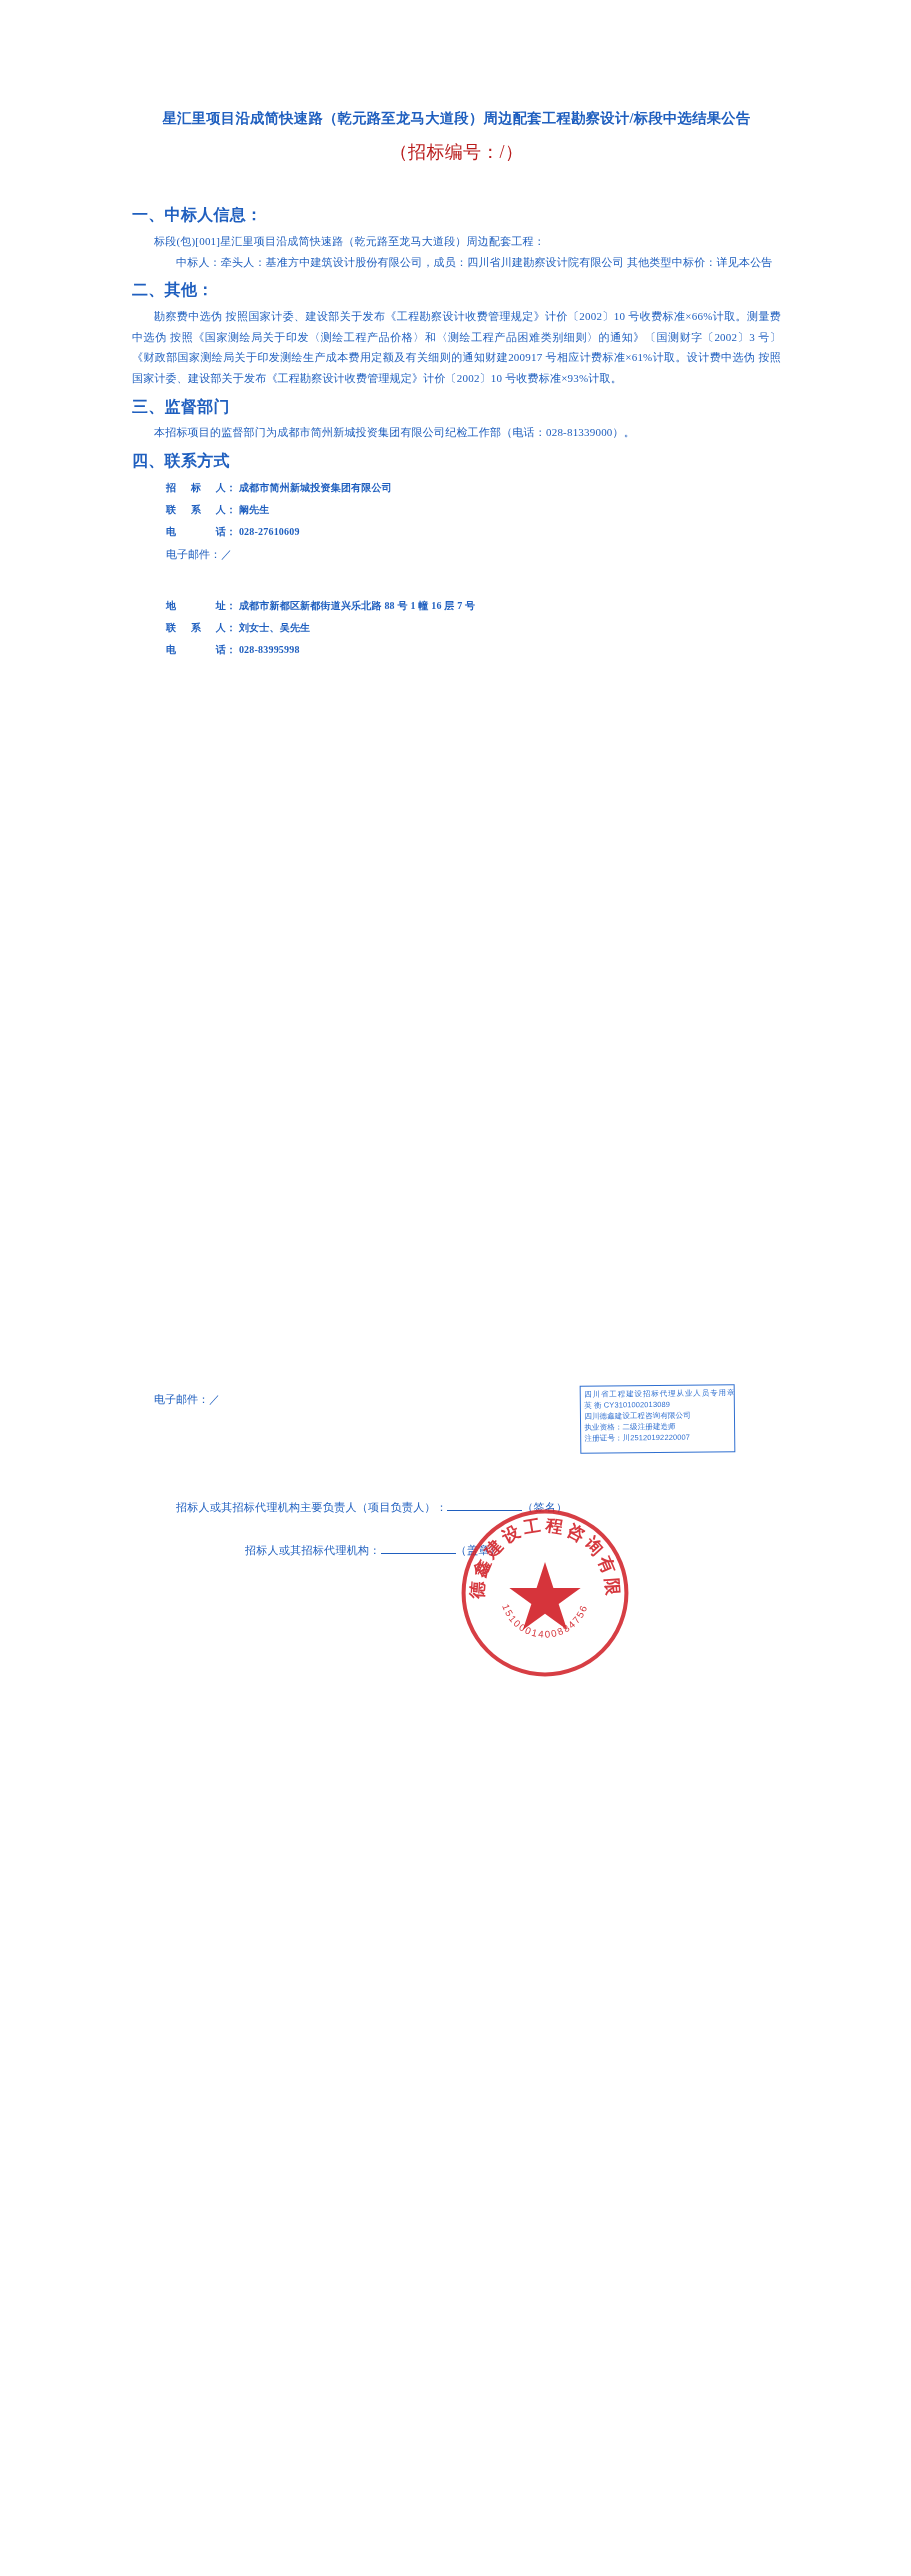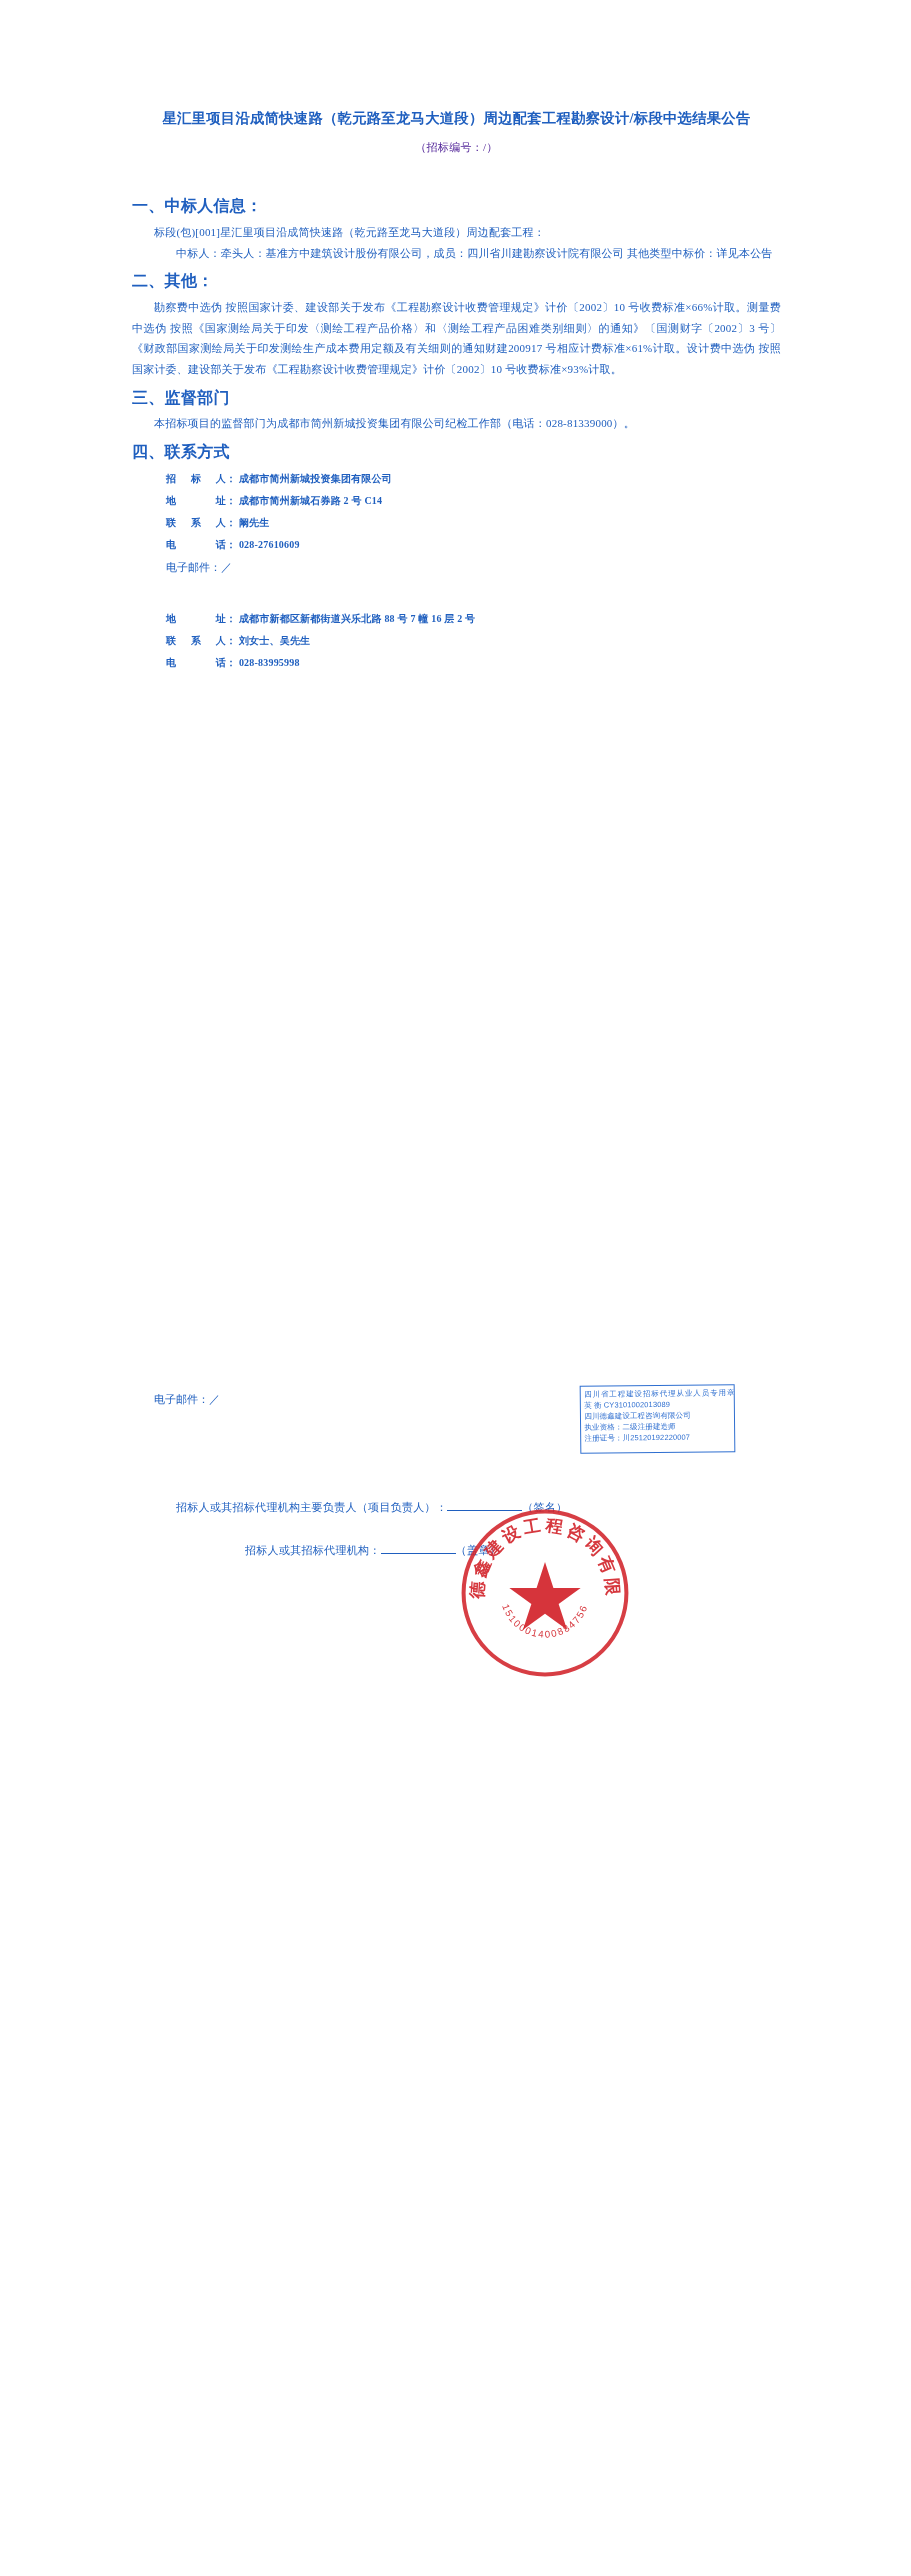--- a/index.html
+++ b/index.html
@@ -29,22 +29,22 @@
   .title {
     text-align: center;
     font-size: 14.3px;
     font-weight: bold;
     color: #1f5fbf;
     line-height: 24px;
     letter-spacing: 0.3px;
   }
   .subtitle {
     text-align: center;
-    font-size: 11px;
-    color: #4c1d95;
+    font-size: 18px;
+    color: #b91c1c;
     margin-top: 10.3px;
     letter-spacing: 0.3px;
   }
   .gap-lg { height: 33px; }
 
   .h2 {
     font-size: 16px;
     font-weight: bold;
     color: #1f5fbf;
     margin: 8px 0 4.6px 0;
@@ -170,37 +170,33 @@
     <div class="h2">三、监督部门</div>
     <div class="p indent1">本招标项目的监督部门为成都市简州新城投资集团有限公司纪检工作部（电话：028-81339000）。</div>
 
     <div class="h2">四、联系方式</div>
 
     <div class="kv">
       <span class="k spread">招 标 人</span>：
       <span class="v">成都市简州新城投资集团有限公司</span>
     </div>
     <div class="kv">
-      <span class="k spread">地      址</span>：
-      <span class="v">成都市简州新城石券路 2 号 C14</span>
-    </div>
-    <div class="kv">
       <span class="k spread">联 系 人</span>：
       <span class="v">阚先生</span>
     </div>
     <div class="kv">
       <span class="k spread">电      话</span>：
       <span class="v">028-27610609</span>
     </div>
     <div class="email-line">电子邮件：／</div>
 
     <div class="agency-block">
       <div class="kv">
         <span class="k spread">地      址</span>：
-        <span class="v">成都市新都区新都街道兴乐北路 88 号 7 幢 16 层 2 号</span>
+        <span class="v">成都市新都区新都街道兴乐北路 88 号 1 幢 16 层 7 号</span>
       </div>
       <div class="kv">
         <span class="k spread">联 系 人</span>：
         <span class="v">刘女士、吴先生</span>
       </div>
       <div class="kv">
         <span class="k spread">电      话</span>：
         <span class="v">028-83995998</span>
       </div>
     </div>

